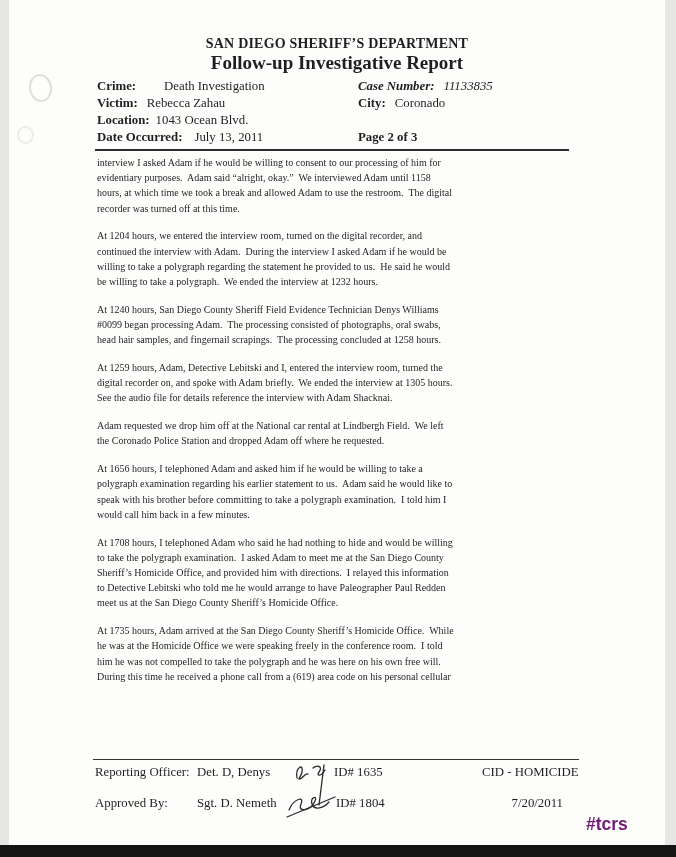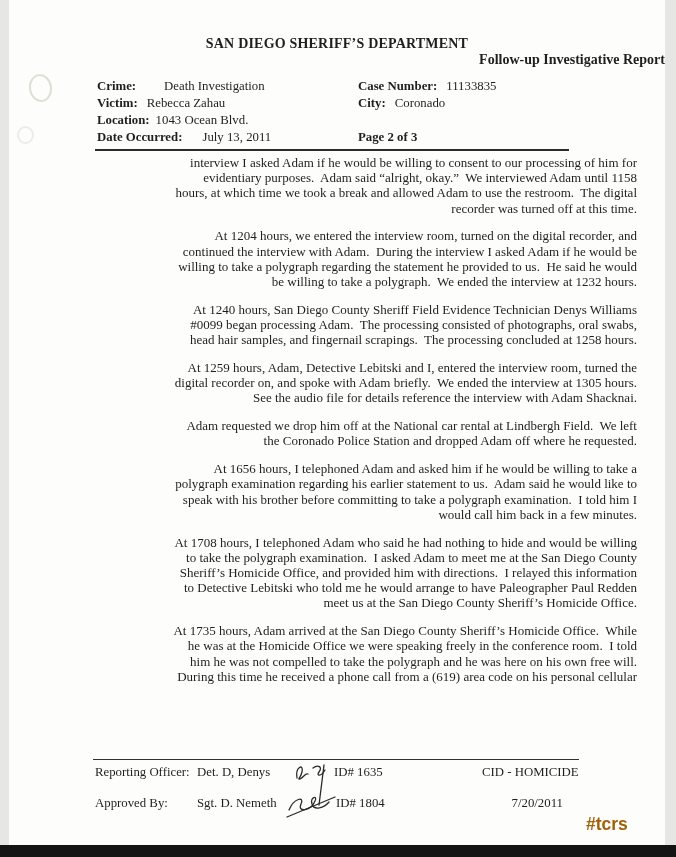--- a/index.html
+++ b/index.html
@@ -23,38 +23,38 @@
     position:absolute;left:0;bottom:0;width:676px;height:12px;
     background:var(--bottom-bar);z-index:5;
   }
   
   .agency-title{
     position:absolute;left:0;top:36px;width:100%;
     text-align:center;font-weight:bold;font-size:14px;letter-spacing:.2px;
   }
   .report-type{
     position:absolute;left:0;top:52px;width:100%;
-    text-align:right;font-weight:bold;font-size:14px;
+    text-align:center;font-weight:bold;font-size:19px;
   }
   .hdr-row{position:absolute;font-size:12.8px;white-space:nowrap;}
   .hdr-label{font-weight:bold;}
   .hdr-val{margin-left:9px;}
   
   .rule-top{
     position:absolute;left:86px;top:149px;width:474px;height:0;
     border-top:2px solid #2b2b2b;
   }
   .rule-footer{
     position:absolute;left:84px;top:759px;width:486px;height:0;
     border-top:1.6px solid #333;
   }
   
   .body-text{
     position:absolute;left:88px;top:155px;width:540px;
-    font-size:13px;line-height:15.2px;text-align:right;
+    font-size:10px;line-height:15.2px;
   }
   .body-text p{
     white-space:pre;
     margin:0 0 12.6px 0;
   }
   
   .foot-row{position:absolute;height:18px;font-size:12.8px;white-space:nowrap;}
   .foot-row .abs{position:absolute;top:0;}
   .sig{position:absolute;}
   .sig svg{display:block;}
@@ -65,21 +65,21 @@
     transform:rotate(-8deg);
   }
   .hole-punch-2{
     position:absolute;left:8px;top:126px;width:17px;height:18px;
     border:2px solid #eeece7;border-radius:50%;
   }
   
   .watermark{
     position:absolute;left:586px;top:814px;
     font-family:"Liberation Sans","DejaVu Sans",sans-serif;
-    font-weight:bold;font-size:17.5px;color:#a16207;z-index:6;
+    font-weight:bold;font-size:17.5px;color:#701a75;z-index:6;
   }
 </style>
 </head>
 <body>
 
 <div class="sheet">
 
   <div class="hole-punch-1"></div>
   <div class="hole-punch-2"></div>
 
@@ -89,24 +89,24 @@
   <div class="hdr-row" style="left:88px;top:79px;">
     <span class="hdr-label">Crime:</span><span class="hdr-val" style="margin-left:28px;">Death Investigation</span>
   </div>
   <div class="hdr-row" style="left:88px;top:96px;">
     <span class="hdr-label">Victim:</span><span class="hdr-val">Rebecca Zahau</span>
   </div>
   <div class="hdr-row" style="left:88px;top:113px;">
     <span class="hdr-label">Location:</span><span class="hdr-val" style="margin-left:6px;">1043 Ocean Blvd.</span>
   </div>
   <div class="hdr-row" style="left:88px;top:130px;">
-    <span class="hdr-label">Date Occurred:</span><span class="hdr-val" style="margin-left:20px;text-align:center;">July 13, 2011</span>
+    <span class="hdr-label">Date Occurred:</span><span class="hdr-val" style="margin-left:12px;text-align:center;">July 13, 2011</span>
   </div>
 
-  <div class="hdr-row" style="left:349px;top:79px;">
+  <div class="hdr-row" style="left:349px;top:79px;font-style:italic;">
     <span class="hdr-label">Case Number:</span><span class="hdr-val">11133835</span>
   </div>
   <div class="hdr-row" style="left:349px;top:96px;">
     <span class="hdr-label">City:</span><span class="hdr-val">Coronado</span>
   </div>
   <div class="hdr-row hdr-label" style="left:349px;top:130px;">Page 2 of 3</div>
 
   <div class="rule-top"></div>
 
   <div class="body-text">

